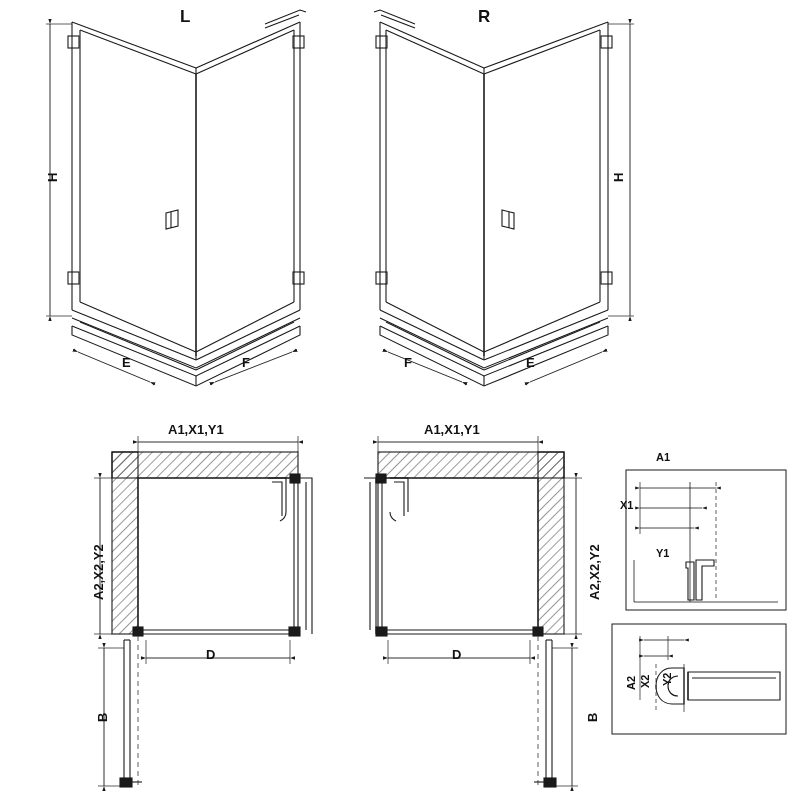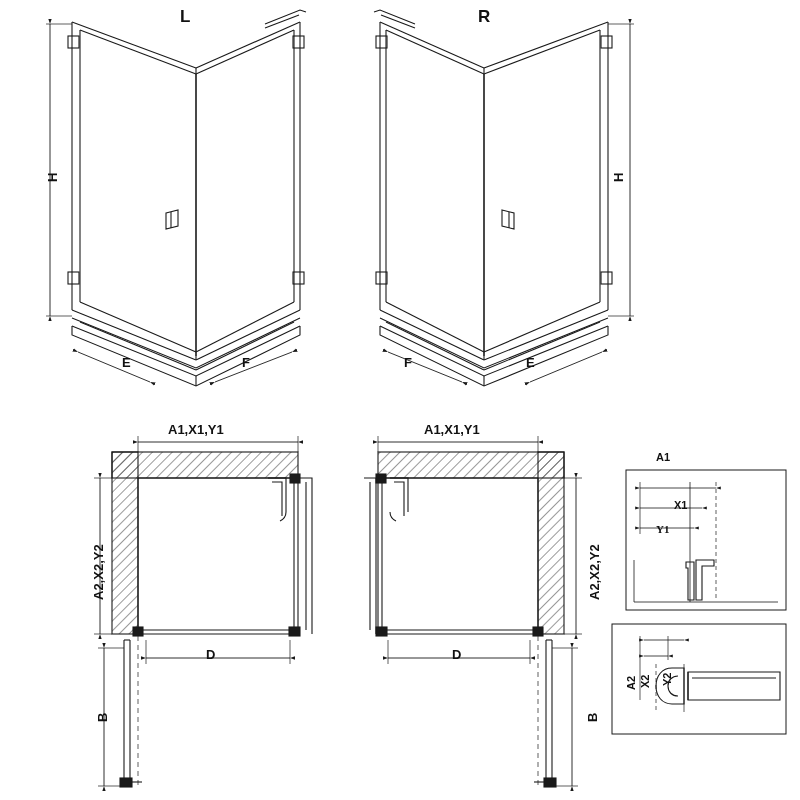--- a/index.html
+++ b/index.html
@@ -292,20 +292,20 @@
   <div class="lbl med rot" style="left:92px; top:600px;">A2,X2,Y2</div>
   <div class="lbl med rot" style="left:588px; top:600px;">A2,X2,Y2</div>
 
   <div class="lbl med" style="left:206px; top:648px;">D</div>
   <div class="lbl med" style="left:452px; top:648px;">D</div>
 
   <div class="lbl med rot" style="left:96px; top:722px;">B</div>
   <div class="lbl med rot" style="left:586px; top:722px;">B</div>
 
   <div class="lbl small" style="left:656px; top:452px;">A1</div>
-  <div class="lbl small" style="left:674px; top:500px;">X1</div>
-  <div class="lbl small" style="left:656px; top:524px;font-family:Liberation Serif, serif;">Y1</div>
+  <div class="lbl small" style="left:620px; top:500px;">X1</div>
+  <div class="lbl small" style="left:656px; top:548px;">Y1</div>
 
   <div class="lbl small rot" style="left:626px; top:690px;">A2</div>
   <div class="lbl small rot" style="left:640px; top:688px;">X2</div>
   <div class="lbl small rot" style="left:662px; top:686px;">Y2</div>
 
 </div>
 
 </body></html>

